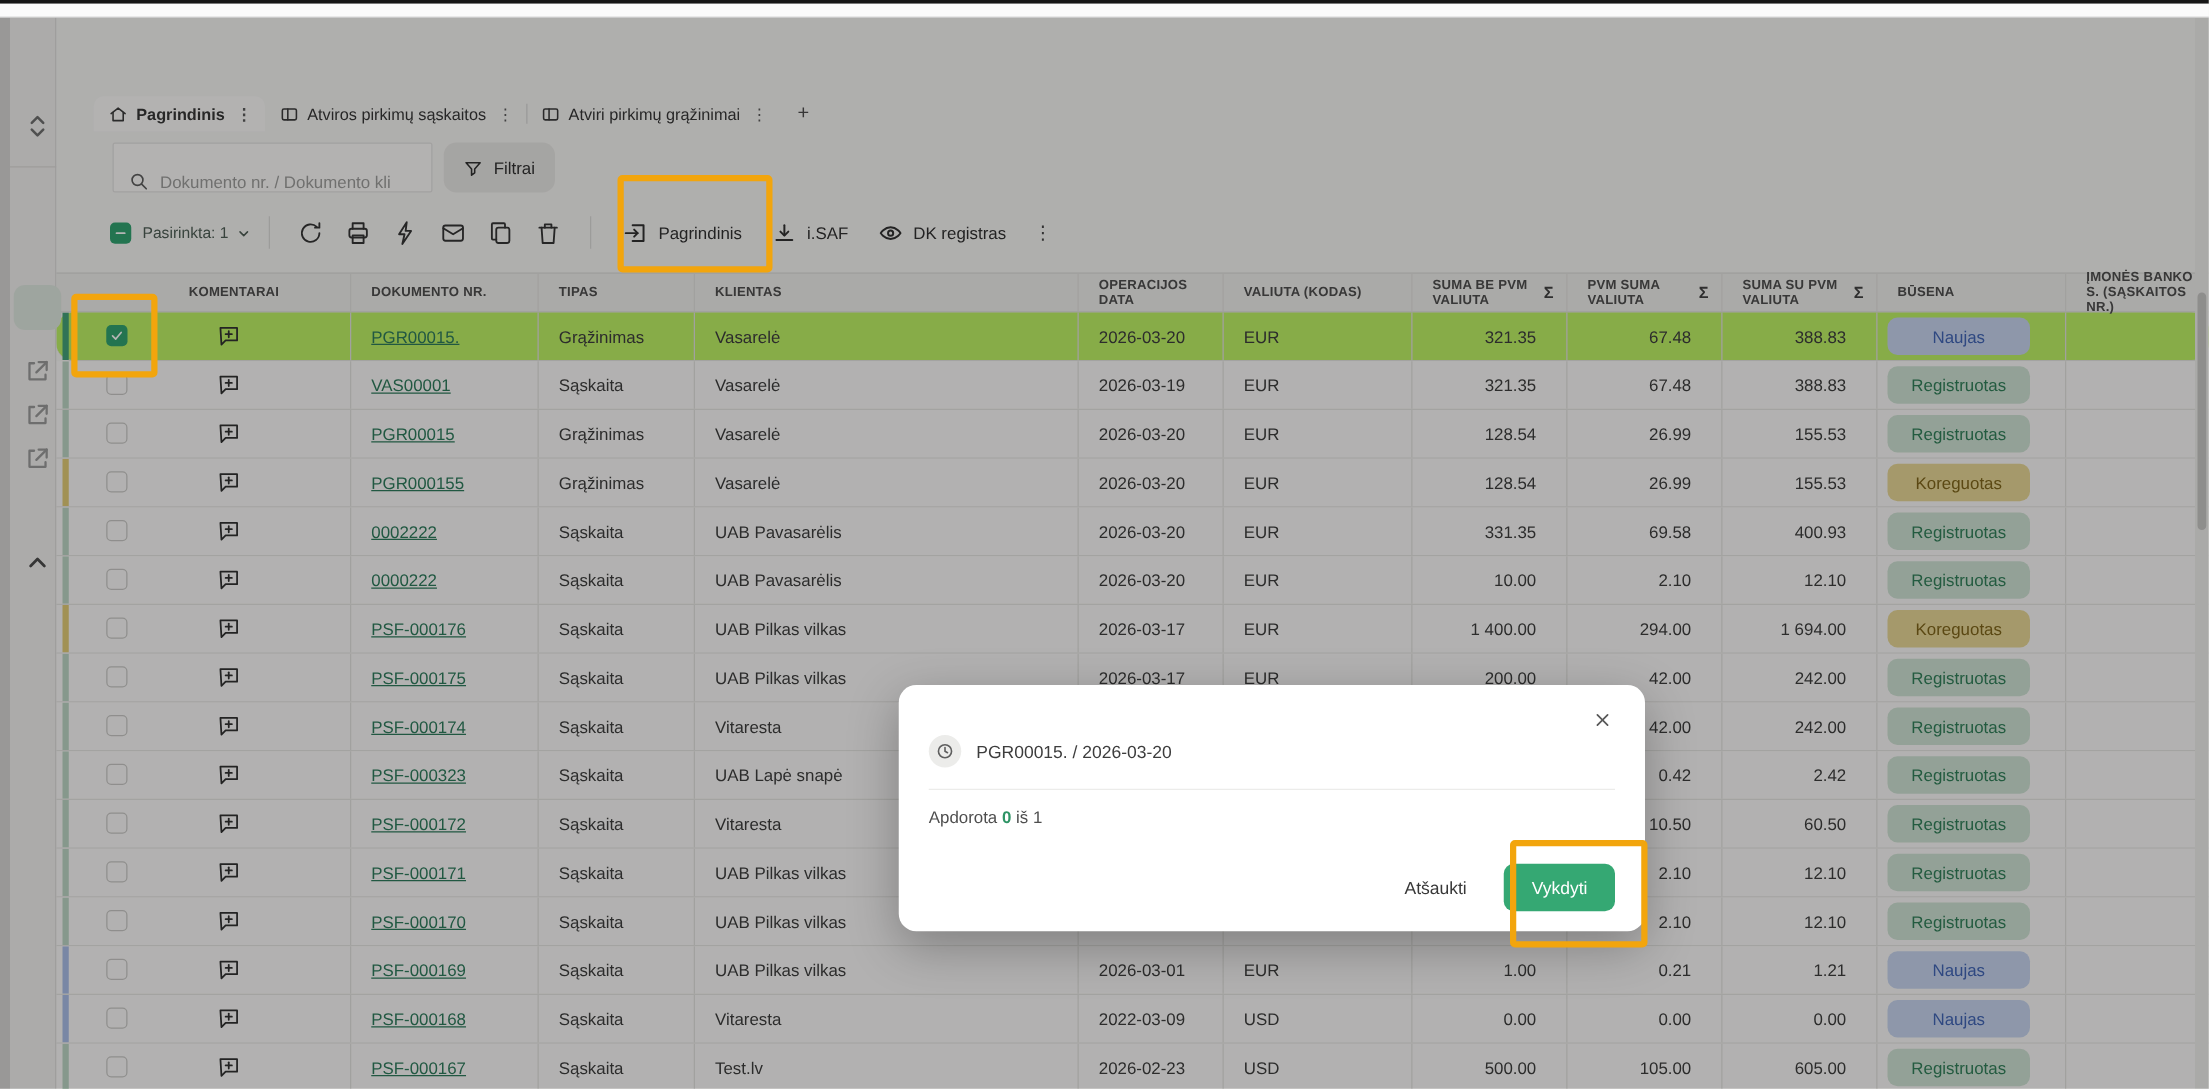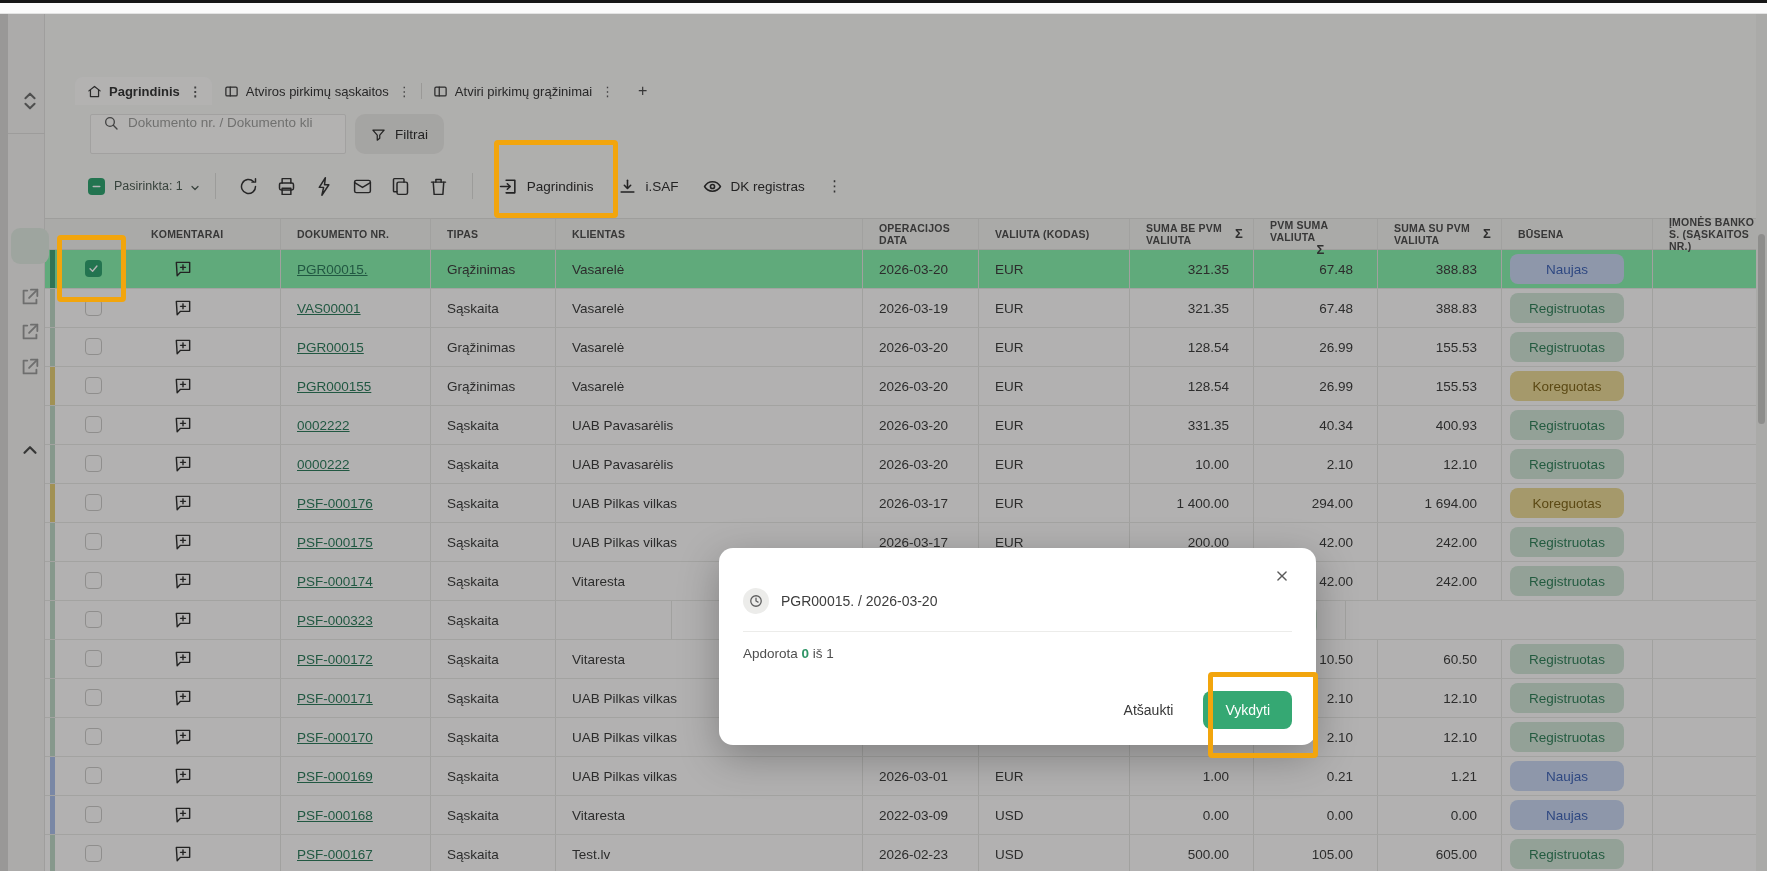--- a/index.html
+++ b/index.html
@@ -29,21 +29,21 @@
   #tab-bar { position:absolute; left:30px; top:63px; height:28px; display:flex; align-items:stretch; }
   .tab { display:flex; align-items:center; gap:7px; padding:0 10px 0 12px; font-size:13px; color:#343434; border-radius:8px 8px 0 0; position:relative; cursor:pointer; }
   .tab.active { background:#fcfbfa; font-weight:bold; }
   .tab + .tab::before { content:""; position:absolute; left:0; top:6px; bottom:6px; width:1px; background:#d8d7d5; }
   .tab.active + .tab::before, .tab:first-child::before { display:none; }
   .tab .tic { width:15px; height:15px; color:#3a3a3a; }
   .tab .kebab { font-size:13px; color:#5a5a5a; margin-left:2px; }
   #tab-add { display:flex; align-items:center; padding:0 14px; font-size:16px; color:#4a4a4a; cursor:pointer; }
 
   
-  #search-box { position:absolute; left:45px; top:100px; width:256px; height:40px; background:#fcfbfa; border:1px solid #e4e3e1; border-radius:2px; display:flex; align-items:flex-start; padding:0 12px; gap:9px; }
+  #search-box { position:absolute; left:45px; top:100px; width:256px; height:40px; background:#fcfbfa; border:1px solid #e4e3e1; border-radius:2px; display:flex; align-items:flex-end; padding:0 12px; gap:9px; }
   #search-box svg { width:16px; height:16px; color:#5c5c5c; flex:0 0 auto; }
   #search-input { border:none; outline:none; background:transparent; font-size:13.5px; color:#333; width:100%; font-family:inherit; }
   #search-input::placeholder { color:#9d9d9b; }
   #filters-button { position:absolute; left:310px; top:100px; height:40px; padding:0 16px; background:#e9e8e5; border-radius:10px; display:flex; align-items:center; gap:9px; font-size:13.5px; color:#2e2e2e; cursor:pointer; }
   #filters-button svg { width:15px; height:15px; }
 
   
   #toolbar { position:absolute; left:43px; top:151px; height:42px; display:flex; align-items:center; }
   .cb { width:17px; height:17px; border-radius:4px; flex:0 0 auto; }
   .cb.green { background:#2ea36f; color:#fff; display:flex; align-items:center; justify-content:center; }
@@ -59,21 +59,21 @@
   #toolbar .kebab { font-size:15px; color:#444; padding:0 10px; cursor:pointer; }
 
   
   #table { position:absolute; left:0px; top:204px; width:1722px; }
   #thead { display:flex; height:32px; background:#f0efec; border-top:1px solid #dededb; border-bottom:1px solid #dededb; }
   .hcell { display:flex; align-items:center; font-size:10.5px; font-weight:bold; color:#4c4c4c; text-transform:uppercase; padding:0 10px 0 16px; line-height:1.15; letter-spacing:.2px; }
   .hcell .hl { flex:1 1 auto; }
   .hcell .sigma { font-size:13px; font-weight:bold; color:#3f3f3f; margin-left:4px; }
   .bl { border-left:1px solid #e3e2e0; }
   .trow { display:flex; height:39px; background:#fbfaf9; border-bottom:1px solid #e6e5e3; }
-  .trow.sel { background:#86efac; }
+  .trow.sel { background:#bef264;border-radius:14px; }
   .cell { display:flex; align-items:center; font-size:13.5px; color:#3b3b3b; padding:0 16px; overflow:hidden; white-space:nowrap; position:relative; }
   .cell.num { justify-content:flex-end; padding-right:24px; }
   .cell.c-check { padding:0; }
   .stripe { position:absolute; left:5px; top:0; width:5px; height:100%; }
   .stripe.naujas { background:#a9bde8; } .stripe.registruotas { background:#bcd6c4; }
   .stripe.koreguotas { background:#e2cc74; } .trow.sel .stripe { background:#43a178; }
   .rowcb { position:absolute; left:40px; top:10px; }
   .cell.c-comment { padding-left:38px; color:#2f2f2f; }
   .cell.c-comment svg { width:20px; height:20px; }
   a.doclink { color:#2c7a5b; font-weight:500; text-decoration:underline; font-size:13.5px; }
@@ -294,21 +294,21 @@
         <div class="hcell bl" style="width: 116px;">
           <span class="hl">OPERACIJOS DATA</span>
         </div>
         <div class="hcell bl" style="width: 151px;">
           <span class="hl">VALIUTA (KODAS)</span>
         </div>
         <div class="hcell bl" style="width: 124px;">
           <span class="hl">SUMA BE PVM VALIUTA</span>
           <span class="sigma">Σ</span>
         </div>
-        <div class="hcell bl" style="width: 124px; flex-direction: column;">
+        <div class="hcell bl" style="width: 124px;">
           <span class="hl">PVM SUMA VALIUTA</span>
           <span class="sigma">Σ</span>
         </div>
         <div class="hcell bl" style="width: 124px;">
           <span class="hl">SUMA SU PVM VALIUTA</span>
           <span class="sigma">Σ</span>
         </div>
         <div class="hcell bl" style="width: 151px;">
           <span class="hl">BŪSENA</span>
         </div>
@@ -452,21 +452,21 @@
             </span>
           </div>
           <div class="cell bl" style="width: 150px;">
             <a class="doclink" href="#">0002222</a>
           </div>
           <div class="cell bl" style="width: 125px;">Sąskaita</div>
           <div class="cell bl" style="width: 307px;">UAB Pavasarėlis</div>
           <div class="cell bl" style="width: 116px;">2026-03-20</div>
           <div class="cell bl" style="width: 151px;">EUR</div>
           <div class="cell bl num" style="width: 124px;">331.35</div>
-          <div class="cell bl num" style="width: 124px;">40.34</div>
+          <div class="cell bl num" style="width: 124px;">69.58</div>
           <div class="cell bl num" style="width: 124px;">400.93</div>
           <div class="cell bl" style="width: 151px; padding: 0px;">
             <span class="badge registruotas">Registruotas</span>
           </div>
           <div class="cell bl" style="width: 115px;"></div>
         </div>
         <div class="trow">
           <div class="cell c-check" style="width: 90px;">
             <span class="stripe registruotas"></span>
             <span class="rowcb cb empty"></span>
@@ -593,20 +593,21 @@
                 <path d="M4 4h16v12H9l-4 4z"></path>
                 <path d="M12 7v6"></path>
                 <path d="M9 10h6"></path>
               </svg>
             </span>
           </div>
           <div class="cell bl" style="width: 150px;">
             <a class="doclink" href="#">PSF-000323</a>
           </div>
           <div class="cell bl" style="width: 125px;">Sąskaita</div>
+          <div class="cell bl" style="width: 307px;">UAB Lapė snapė</div>
           <div class="cell bl" style="width: 116px;"></div>
           <div class="cell bl" style="width: 151px;"></div>
           <div class="cell bl num" style="width: 124px;"></div>
           <div class="cell bl num" style="width: 124px;">0.42</div>
           <div class="cell bl num" style="width: 124px;">2.42</div>
           <div class="cell bl" style="width: 151px; padding: 0px;">
             <span class="badge registruotas">Registruotas</span>
           </div>
           <div class="cell bl" style="width: 115px;"></div>
         </div>

